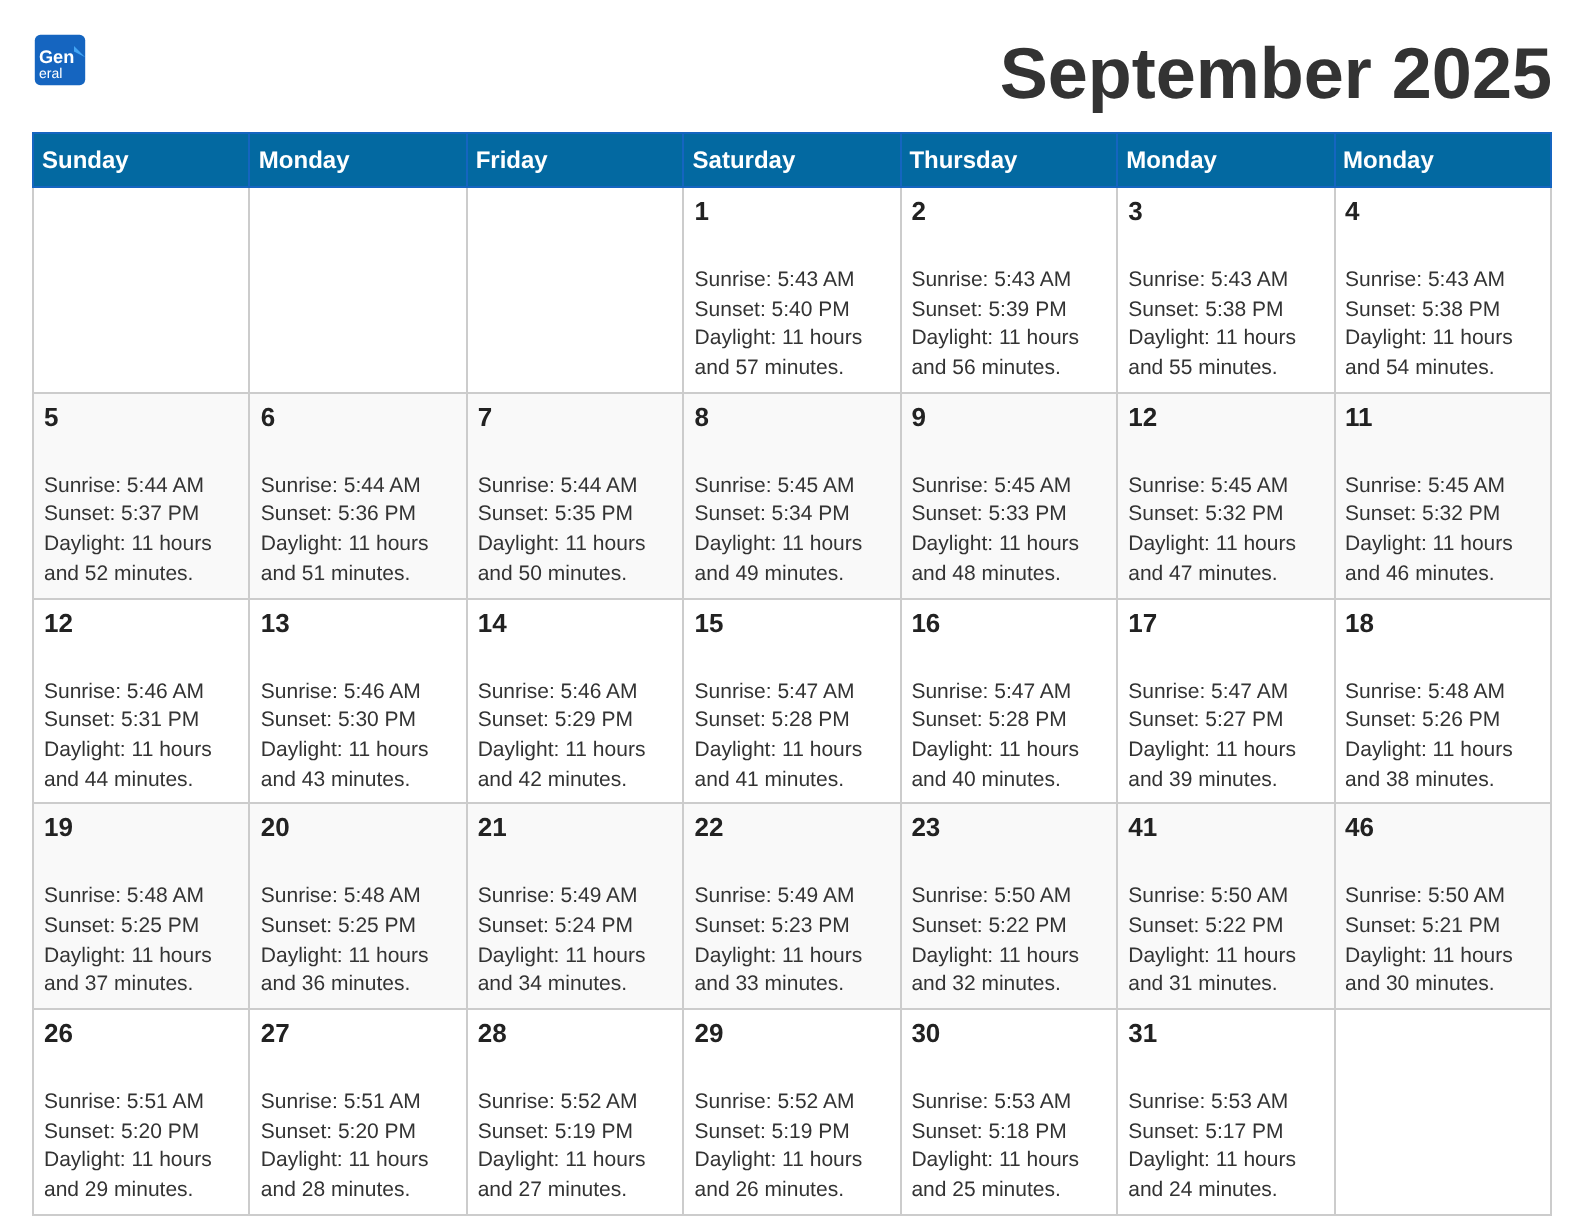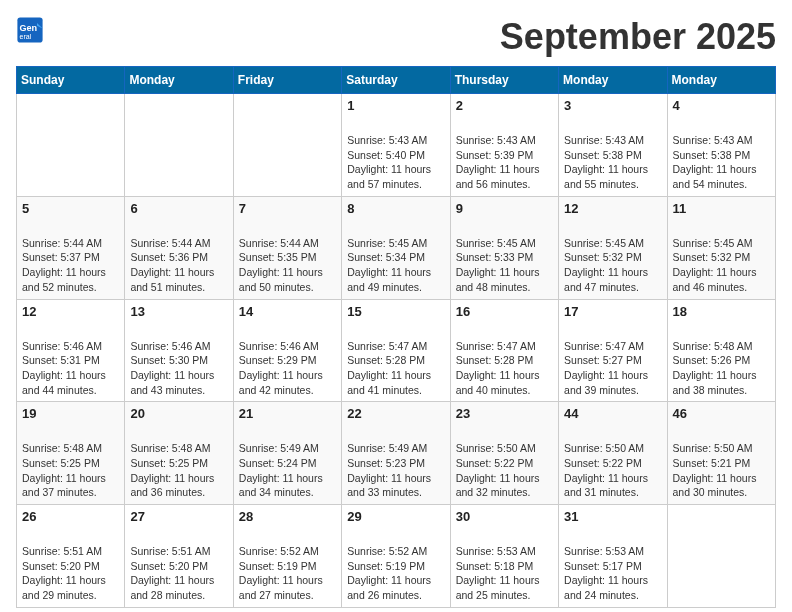--- a/index.html
+++ b/index.html
@@ -258,21 +258,21 @@
 Sunset: 5:23 PM
 Daylight: 11 hours and 33 minutes.</div>
         </td>
         <td>
           <div class="day-number">23</div>
           <div class="day-info" style="white-space: pre-line;">Sunrise: 5:50 AM
 Sunset: 5:22 PM
 Daylight: 11 hours and 32 minutes.</div>
         </td>
         <td>
-          <div class="day-number">44</div>
+          <div class="day-number">41</div>
           <div class="day-info" style="white-space: pre-line;">Sunrise: 5:50 AM
 Sunset: 5:22 PM
 Daylight: 11 hours and 31 minutes.</div>
         </td>
         <td>
           <div class="day-number">46</div>
           <div class="day-info" style="white-space: pre-line;">Sunrise: 5:50 AM
 Sunset: 5:21 PM
 Daylight: 11 hours and 30 minutes.</div>
         </td>

